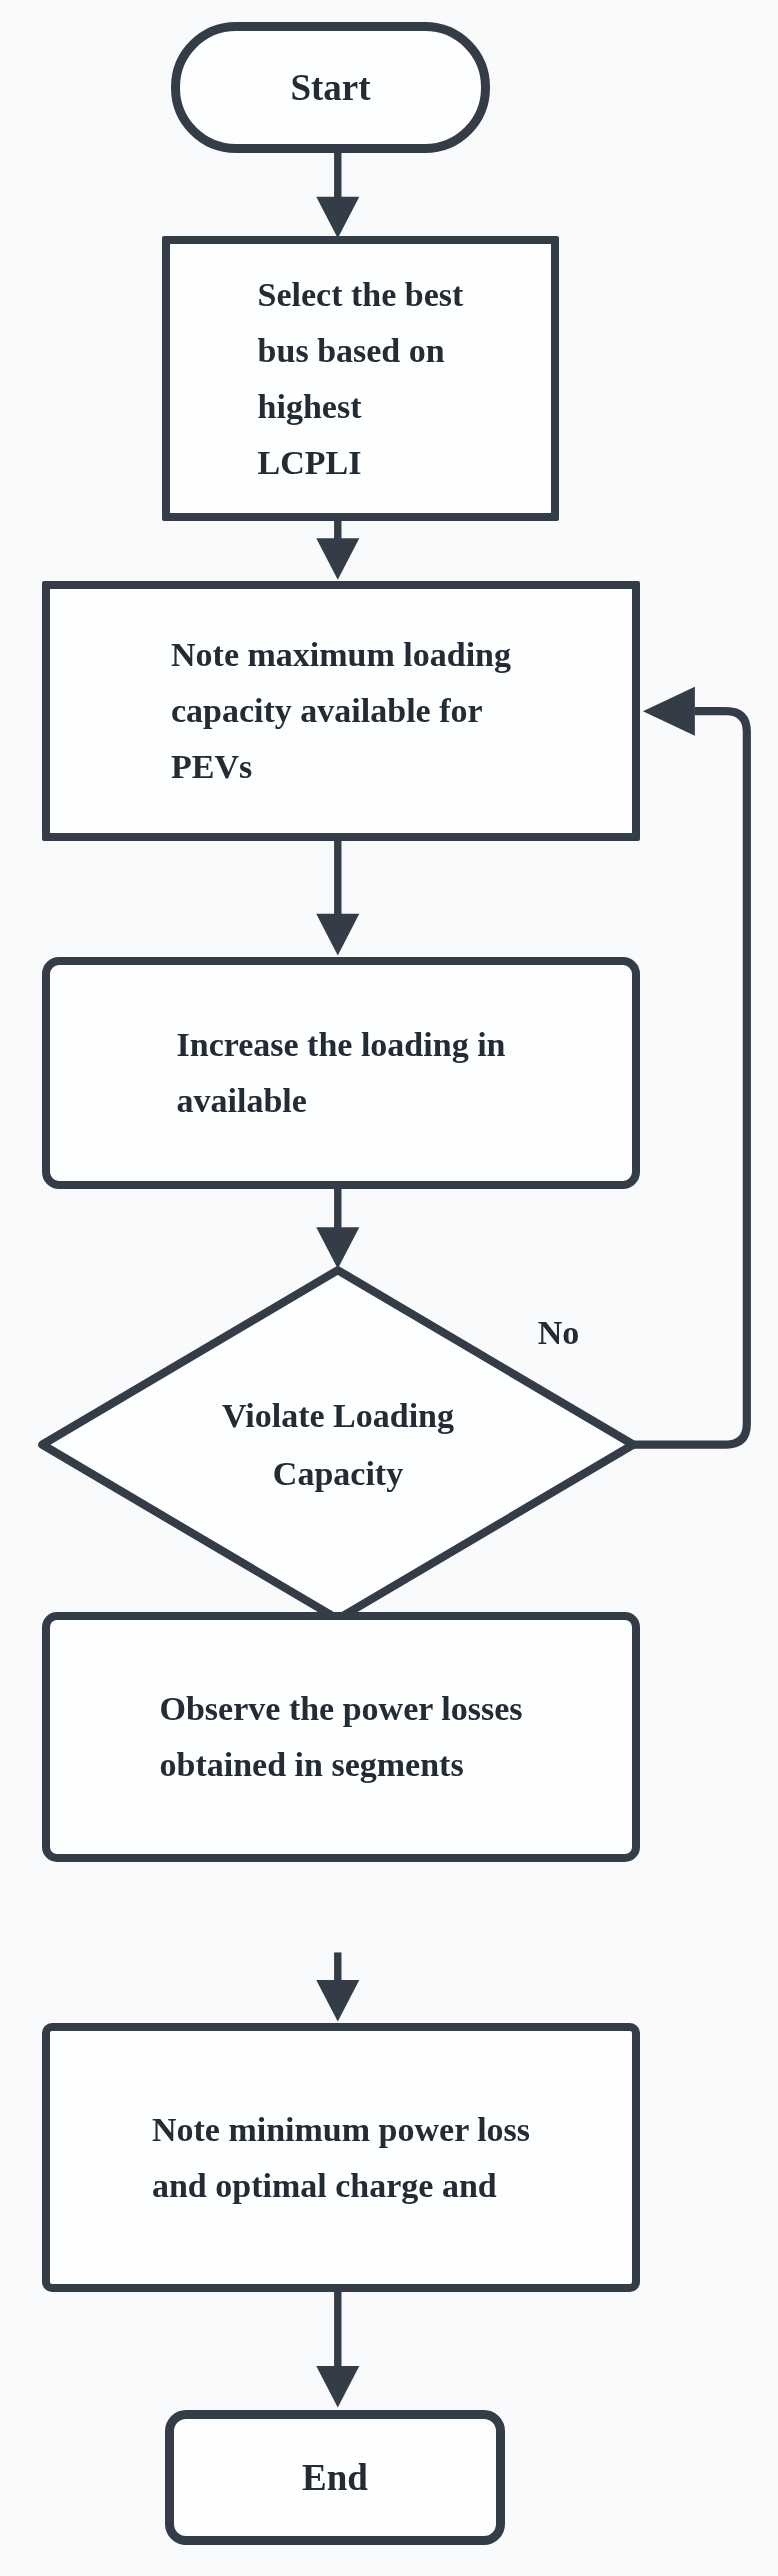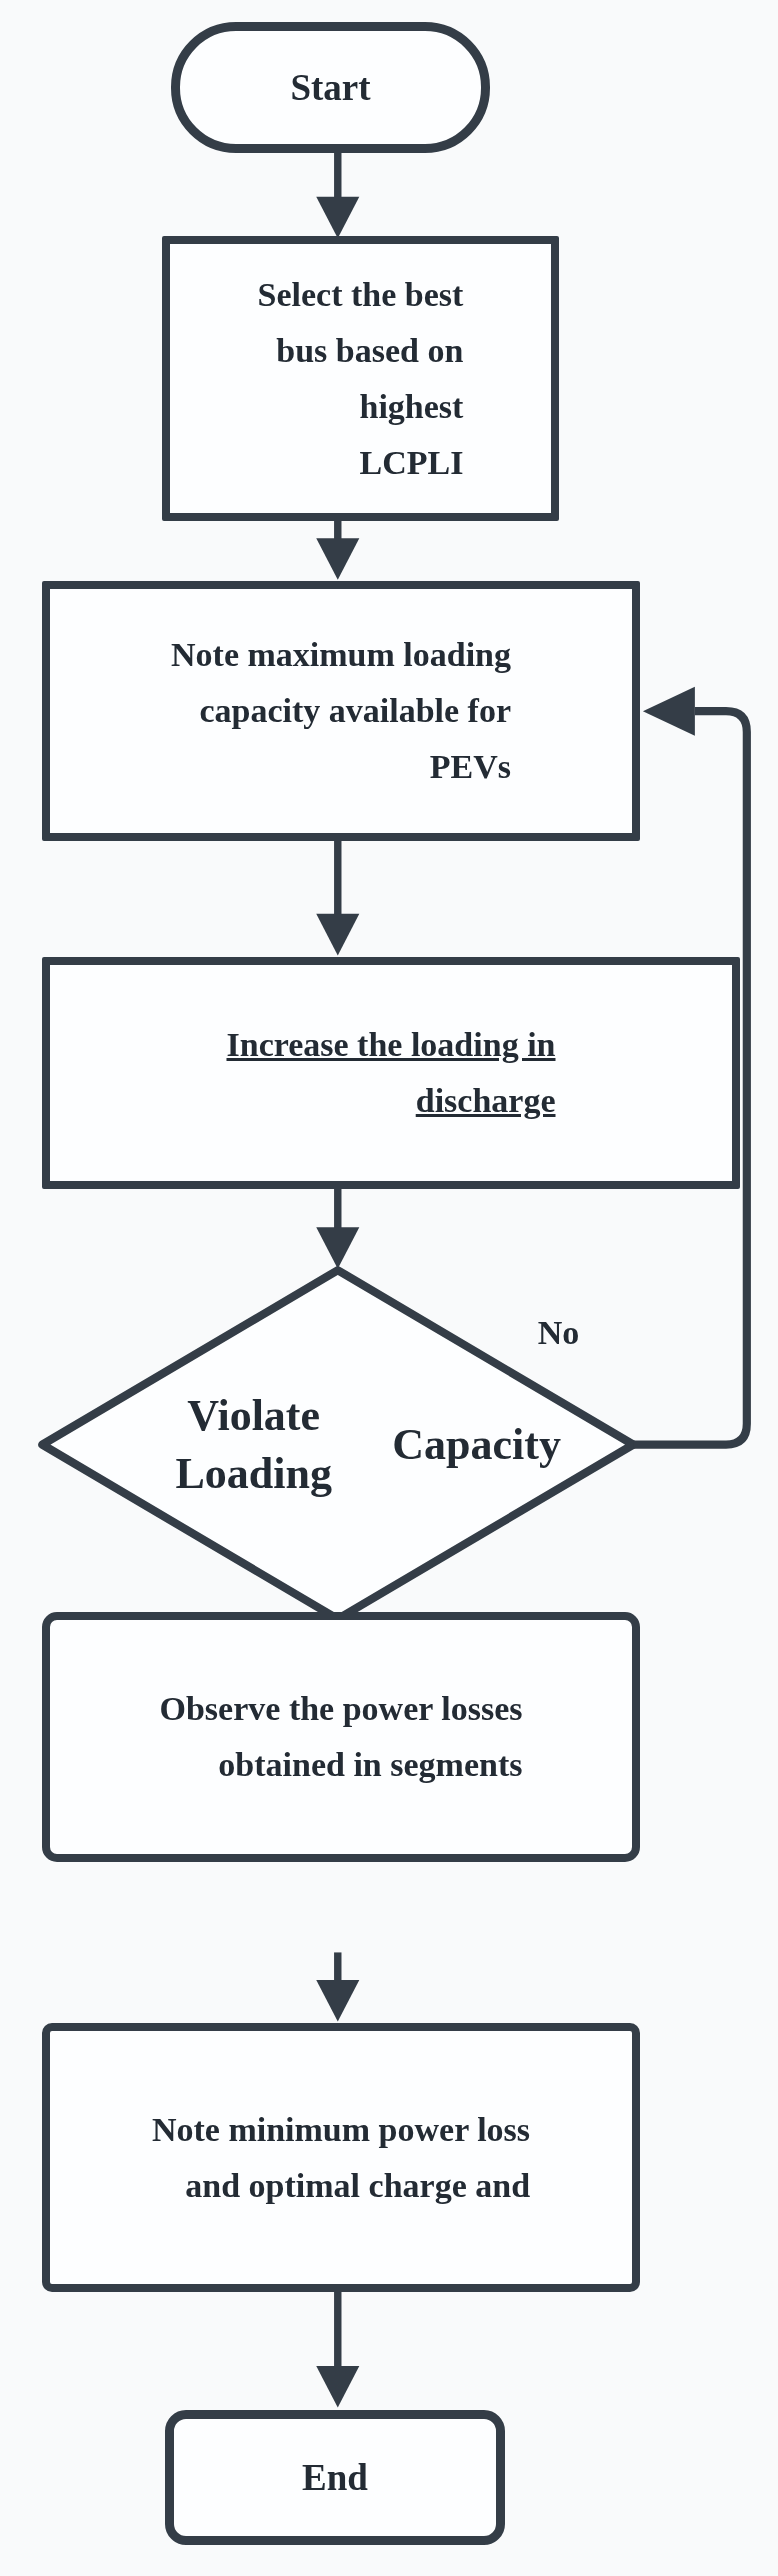--- a/index.html
+++ b/index.html
@@ -43,41 +43,41 @@
     stroke-linejoin:round;
   }
   .node{
     position:absolute;
     box-sizing:border-box;
     border:8.2px solid var(--stroke);
     background:var(--fill);
     display:flex;
     align-items:center;
     justify-content:center;
-    text-align:right;
+    text-align:left;
     color:var(--text);
     font-weight:700;
     font-size:34px;
     line-height:56px;
   }
   .node .line{display:block;}
   .terminator{
     border-width:9px;
     font-size:37px;
   }
   .decision-label{
     position:absolute;
     display:flex;
-    flex-direction:row;
+    flex-direction:column;
     align-items:center;
     justify-content:center;
     text-align:center;
     color:var(--text);
     font-weight:700;
-    font-size:44px;
+    font-size:34px;
     line-height:58px;
     background:transparent;
   }
   .edge-label{
     position:absolute;
     color:var(--text);
     font-weight:700;
     font-size:34px;
     line-height:45px;
     text-align:center;
@@ -131,24 +131,24 @@
   </div>
 
   <div class="node" style="left:42px;top:581px;width:598px;height:260px;border-radius:2px;">
     <div>
       <span class="line">Note maximum loading</span>
       <span class="line">capacity available for</span>
       <span class="line">PEVs</span>
     </div>
   </div>
 
-  <div class="node" style="left:42px;top:957px;width:698px;height:232px;border-radius:2px;text-decoration:underline;">
+  <div class="node" style="left:42px;top:957px;width:598px;height:232px;border-radius:17px;">
     <div>
       <span class="line">Increase the loading in</span>
-      <span class="line">discharge</span>
+      <span class="line">available</span>
     </div>
   </div>
 
   <div class="decision-label" style="left:115px;top:1365px;width:446px;height:159px;">
     <span class="line">Violate Loading</span>
     <span class="line">Capacity</span>
   </div>
 
   <div class="edge-label" style="left:514px;top:1310px;width:89px;">No</div>
   <div class="edge-label" style="left:466px;top:1627px;width:104px;">Yes</div>

